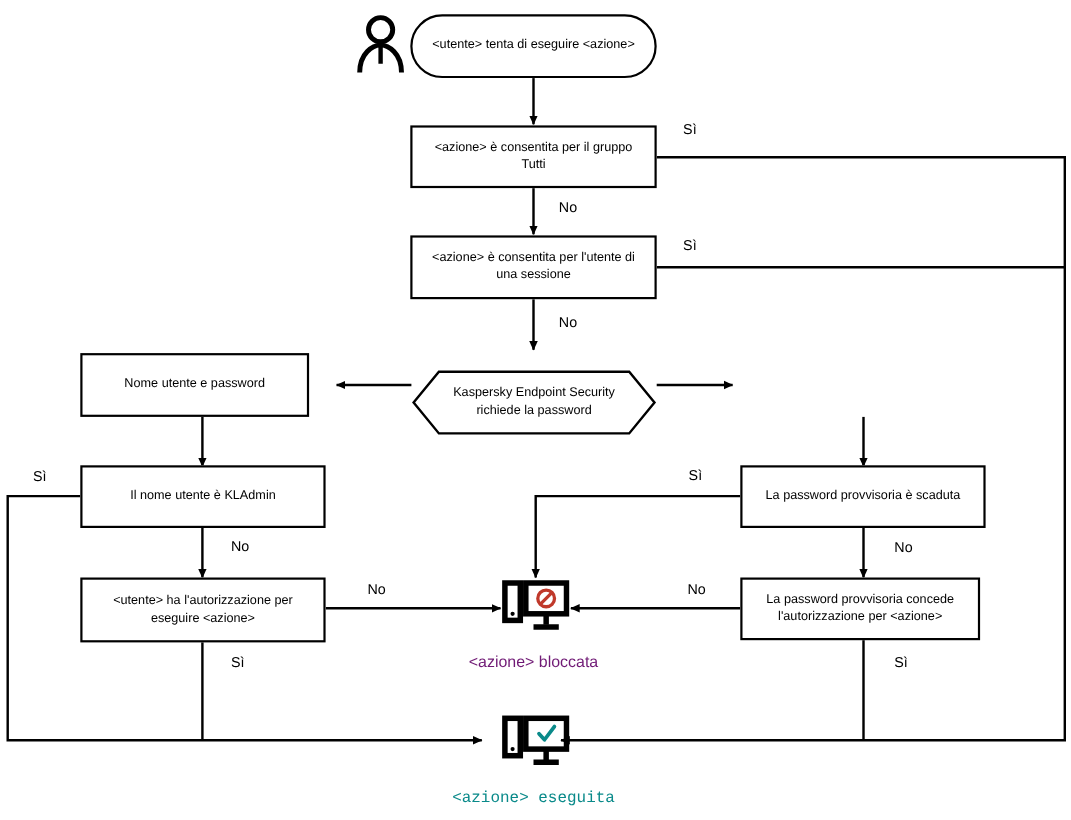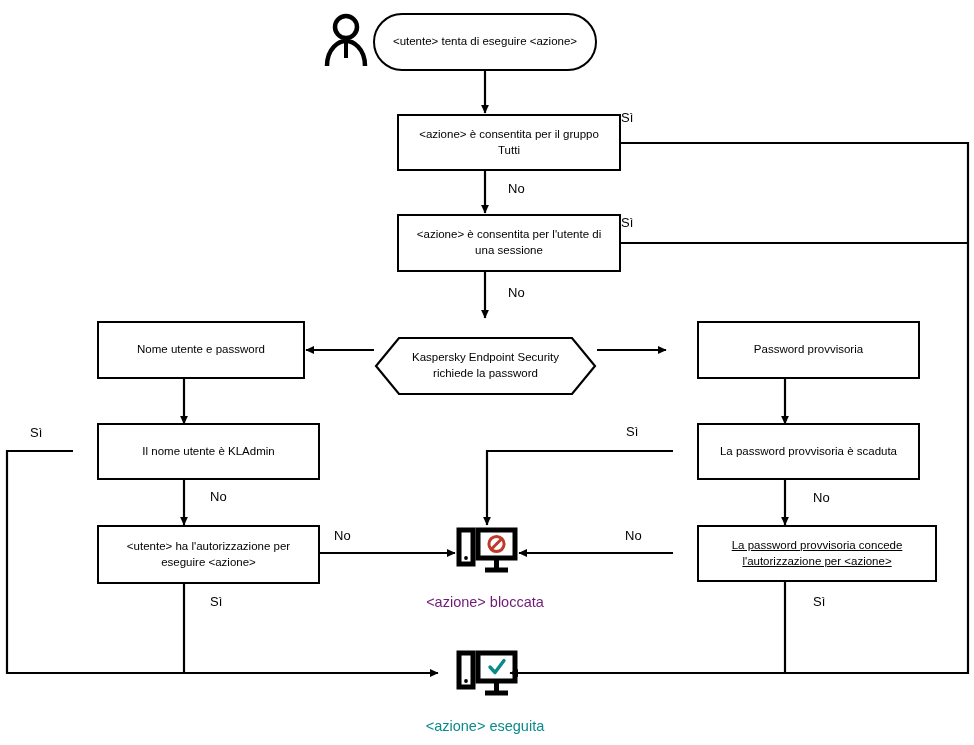--- a/index.html
+++ b/index.html
@@ -34,21 +34,20 @@
     text-align: center;
     background: #ffffff;
     color: #000000;
     font-size: 11.5px;
     line-height: 1.35;
     z-index: 3;
   }
   .box {
     border: 2px solid #000000;
     padding: 2px 8px;
-    margin-left: 24px;
   }
   .terminator {
     border: 2px solid #000000;
     border-radius: 32px;
     padding: 2px 14px;
   }
   .hexwrap {
     position: absolute;
     z-index: 3;
   }
@@ -167,37 +166,34 @@
     <svg width="223" height="60" viewBox="0 0 223 60">
       <path d="M25,2 L198,2 L221,30 L198,58 L25,58 L2,30 Z" fill="#ffffff" stroke="#000000" stroke-width="2.2" stroke-linejoin="miter"></path>
     </svg>
     <div class="hextext">Kaspersky Endpoint Security richiede la password</div>
   </div>
 
   <div class="node box" style="left:73px; top:321px; width:208px; height:58px;">
     <span>Nome utente e password</span>
   </div>
 
-  <div class="node box" style="left:673px; top:321px; width:223px; height:58px;">
-    <span>Password provvisoria</span>
-  </div>
 
   <div class="node box" style="left:73px; top:423px; width:223px; height:57px;">
     <span>Il nome utente è KLAdmin</span>
   </div>
 
   <div class="node box" style="left:673px; top:423px; width:223px; height:57px;text-align:center;">
     <span>La password provvisoria è scaduta</span>
   </div>
 
   <div class="node box" style="left:73px; top:525px; width:223px; height:59px;">
     <span>&lt;utente&gt; ha l'autorizzazione per eseguire &lt;azione&gt;</span>
   </div>
 
-  <div class="node box" style="left:673px; top:525px; width:240px; height:57px;text-decoration:underline;">
+  <div class="node box" style="left:673px; top:525px; width:218px; height:57px;">
     <span>La password provvisoria concede l'autorizzazione per &lt;azione&gt;</span>
   </div>
 
   <div class="icon-holder" style="left:456px; top:527px;">
     <svg width="62" height="52" viewBox="0 0 62 52">
       <rect x="3" y="3" width="14" height="34" fill="none" stroke="#000" stroke-width="5"></rect>
       <circle cx="10" cy="31" r="1.9" fill="#000"></circle>
       <rect x="22" y="3" width="37" height="28" fill="none" stroke="#000" stroke-width="5"></rect>
       <path d="M40.5,31 L40.5,41" stroke="#000" stroke-width="5"></path>
       <path d="M29,43 L52,43" stroke="#000" stroke-width="5"></path>
@@ -210,21 +206,21 @@
   <div class="icon-holder" style="left:456px; top:650px;">
     <svg width="62" height="52" viewBox="0 0 62 52">
       <rect x="3" y="3" width="14" height="34" fill="none" stroke="#000" stroke-width="5"></rect>
       <circle cx="10" cy="31" r="1.9" fill="#000"></circle>
       <rect x="22" y="3" width="37" height="28" fill="none" stroke="#000" stroke-width="5"></rect>
       <path d="M40.5,31 L40.5,41" stroke="#000" stroke-width="5"></path>
       <path d="M29,43 L52,43" stroke="#000" stroke-width="5"></path>
       <path d="M34,17 L39,22.5 L48,10.5" fill="none" stroke="#0a8a8a" stroke-width="3.4" stroke-linecap="round" stroke-linejoin="round"></path>
     </svg>
   </div>
-  <div class="endpoint-label done-label" style="left:360px; top:718px; width:250px;">&lt;azione&gt; eseguita</div>
+  <div class="endpoint-label done-label" style="left:360px; top:718px; width:250px;font-family:Liberation Mono, monospace;">&lt;azione&gt; eseguita</div>
 
   <div class="edge-label" style="left:621px; top:110px;">Sì</div>
   <div class="edge-label" style="left:508px; top:181px;">No</div>
   <div class="edge-label" style="left:621px; top:215px;">Sì</div>
   <div class="edge-label" style="left:508px; top:285px;">No</div>
 
   <div class="edge-label" style="left:30px; top:425px;">Sì</div>
   <div class="edge-label" style="left:210px; top:489px;">No</div>
 
   <div class="edge-label" style="left:626px; top:424px;">Sì</div>

